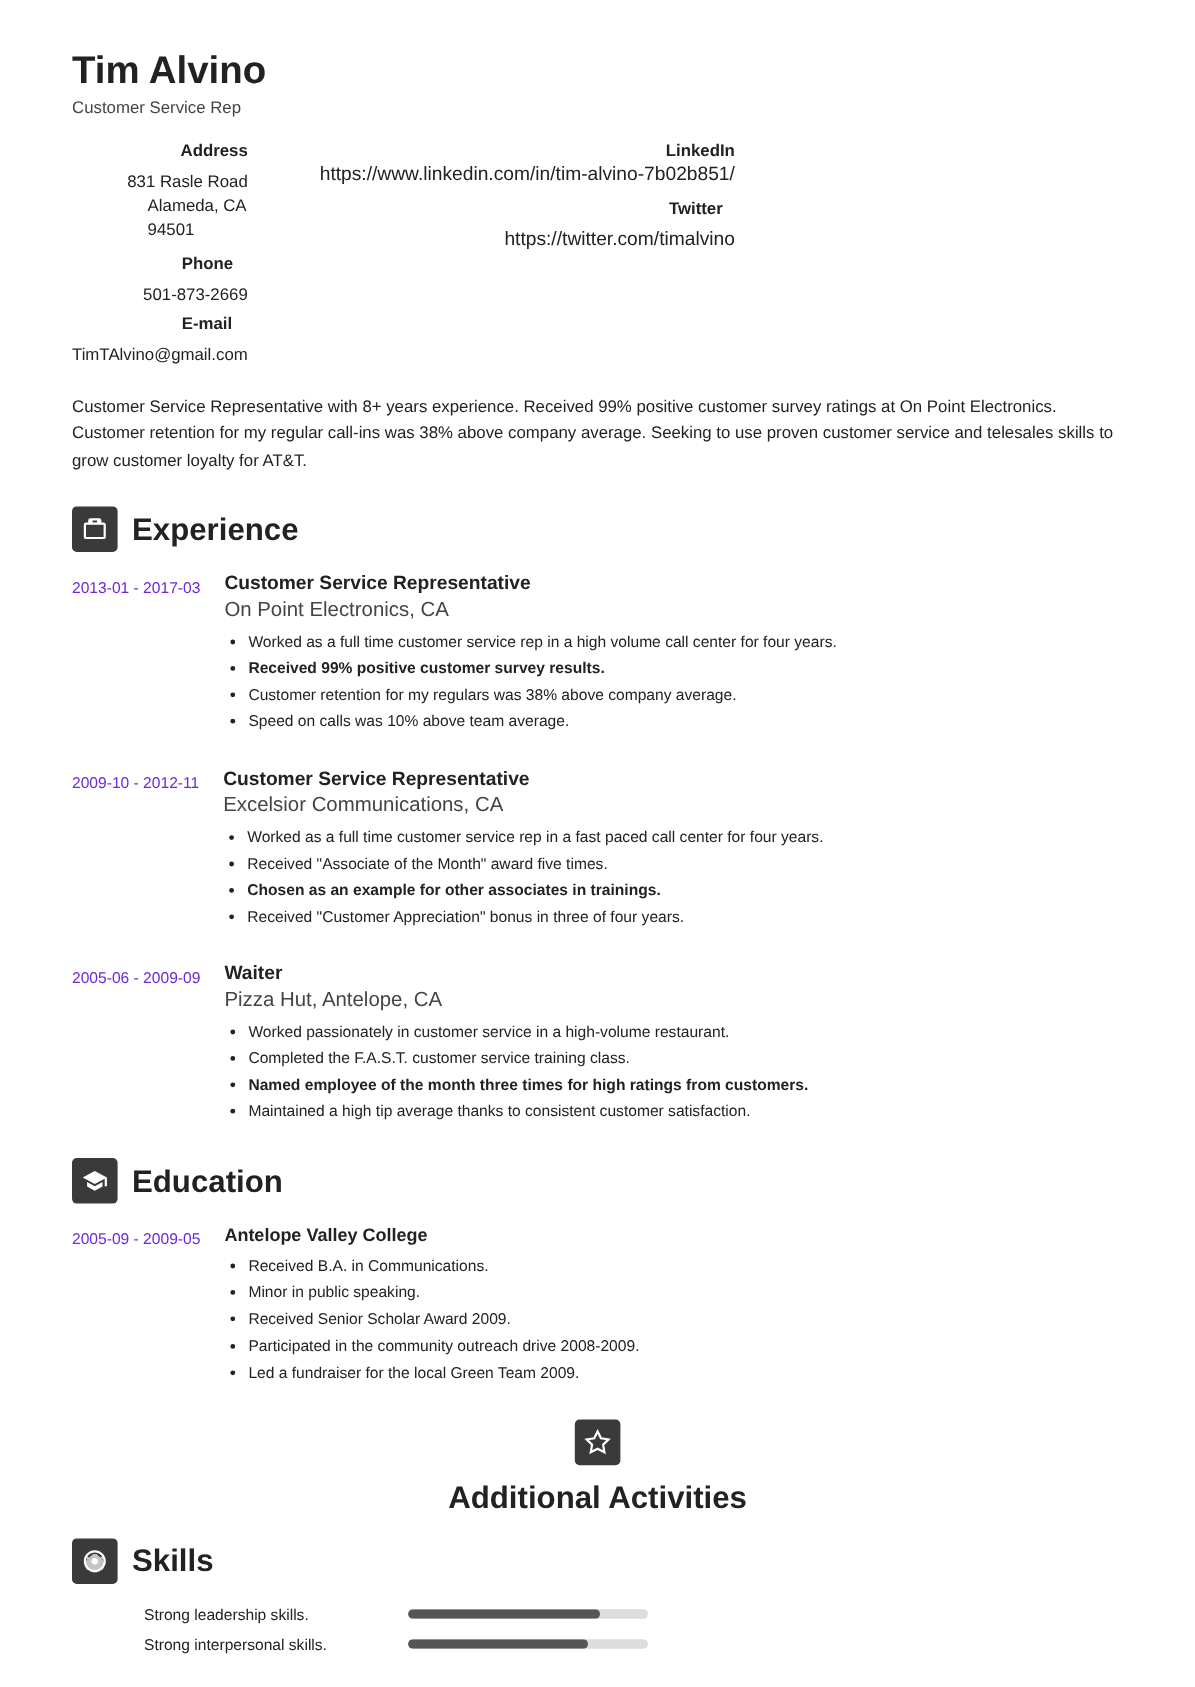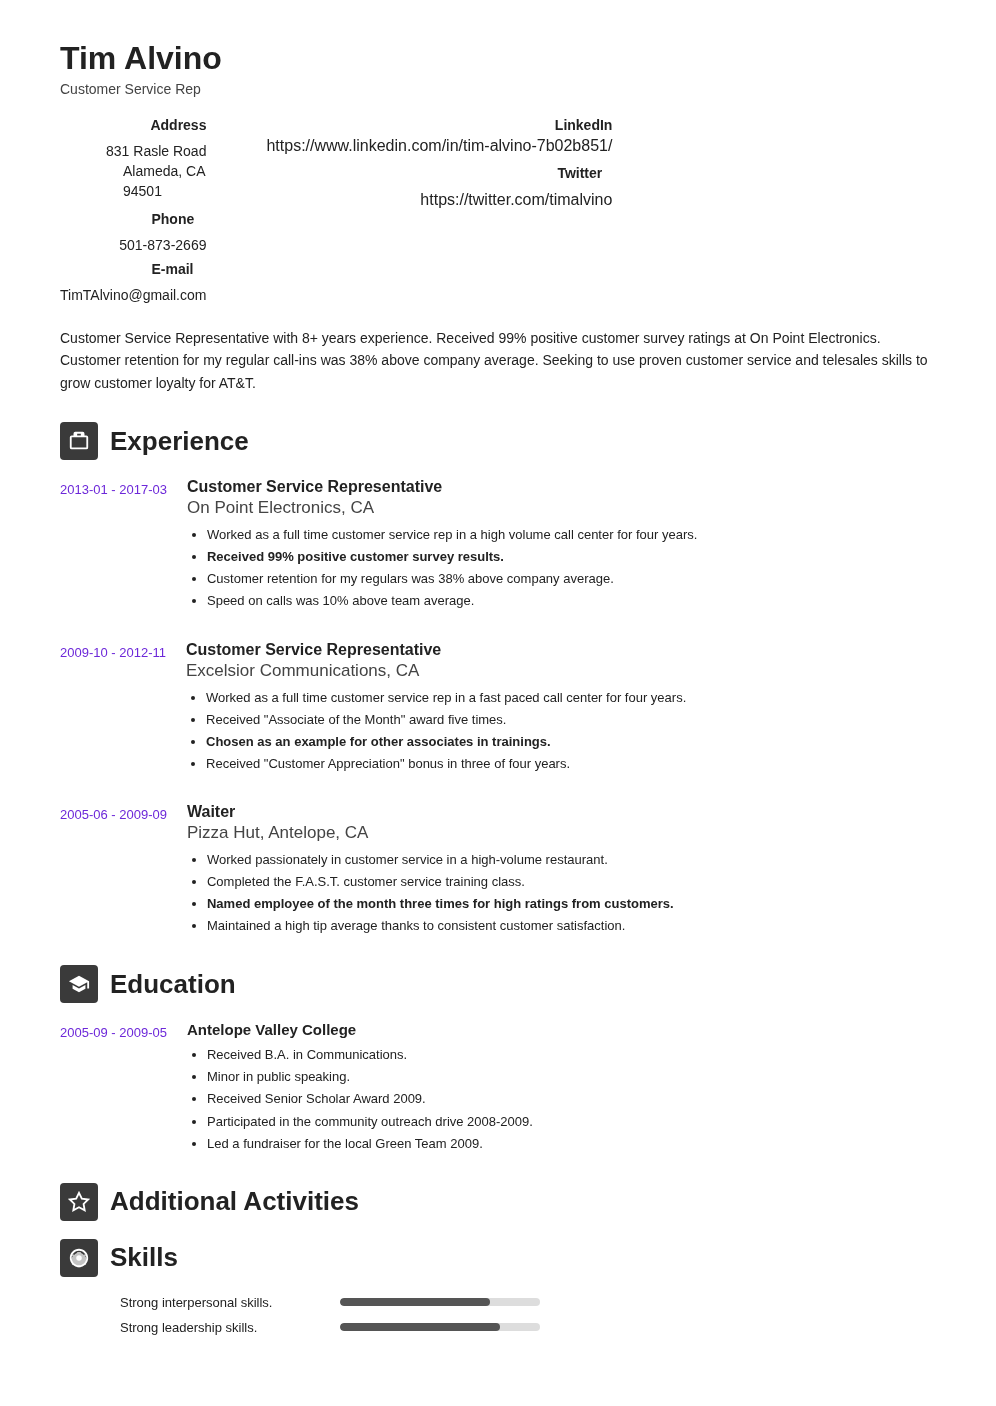--- a/index.html
+++ b/index.html
@@ -252,46 +252,46 @@
           <li class="">Received B.A. in Communications.</li>
           <li class="">Minor in public speaking.</li>
           <li class="">Received Senior Scholar Award 2009.</li>
           <li class="">Participated in the community outreach drive 2008-2009.</li>
           <li class="">Led a fundraiser for the local Green Team 2009.</li>
         </ul>
       </div>
     </div>
   </div>
 
-<div class="section-header" style="margin-top:20px;">
+<div class="section-header" style="margin-top:20px;flex-direction:column;">
   <div class="section-icon">
     <svg viewBox="0 0 24 24">
       <path d="M12 2l3.09 6.26L22 9.27l-5 4.87 1.18 6.88L12 17.77l-6.18 3.25L7 14.14 2 9.27l6.91-1.01L12 2z" fill="none" stroke="#fff" stroke-width="2"></path>
     </svg>
   </div>
   <span class="section-title">Additional Activities</span>
 </div>
 
 <div class="section-header" style="margin-top:10px;">
   <div class="section-icon">
     <svg viewBox="0 0 24 24">
       <path d="M12 8a4 4 0 1 1 0 8 4 4 0 0 1 0-8zm0-2a6 6 0 1 0 0 12A6 6 0 0 0 12 6zm7.94 3.06l-1.41-1.41-1.06 1.06A7.93 7.93 0 0 0 14 7.08V5.5h-4v1.58a7.93 7.93 0 0 0-3.47 1.63L5.47 7.65 4.06 9.06l1.06 1.06A7.93 7.93 0 0 0 3.5 13.5H2v.5h1.5a7.93 7.93 0 0 0 1.62 3.47l-1.06 1.06 1.41 1.41 1.06-1.06A7.93 7.93 0 0 0 10 20.5v1.5h4V20.5a7.93 7.93 0 0 0 3.47-1.62l1.06 1.06 1.41-1.41-1.06-1.06A7.93 7.93 0 0 0 20.5 14H22v-.5h-1.5a7.93 7.93 0 0 0-1.62-3.47l1.06-1.06-.06-.91z" fill="#fff" opacity="0.7"></path>
       <circle cx="12" cy="12" r="3" fill="#fff"></circle>
       <path d="M12 2C6.5 2 2 6.5 2 12s4.5 10 10 10 10-4.5 10-10S17.5 2 12 2zm0 18c-4.4 0-8-3.6-8-8s3.6-8 8-8 8 3.6 8 8-3.6 8-8 8z" fill="#fff"></path>
     </svg>
   </div>
   <span class="section-title">Skills</span>
 </div>
 
 <div id="skills-container" style="padding-left:60px;">
+    <div class="skills-row">
+      <span class="skill-label">Strong leadership skills.</span>
+      <div class="skill-bar-bg">
+        <div class="skill-bar-fill" style="width:80%;"></div>
+      </div>
+    </div>
     <div class="skills-row">
       <span class="skill-label">Strong interpersonal skills.</span>
       <div class="skill-bar-bg">
         <div class="skill-bar-fill" style="width:75%;"></div>
       </div>
     </div>
-    <div class="skills-row">
-      <span class="skill-label">Strong leadership skills.</span>
-      <div class="skill-bar-bg">
-        <div class="skill-bar-fill" style="width:80%;"></div>
-      </div>
-    </div>
   </div>
 
 </body></html>

